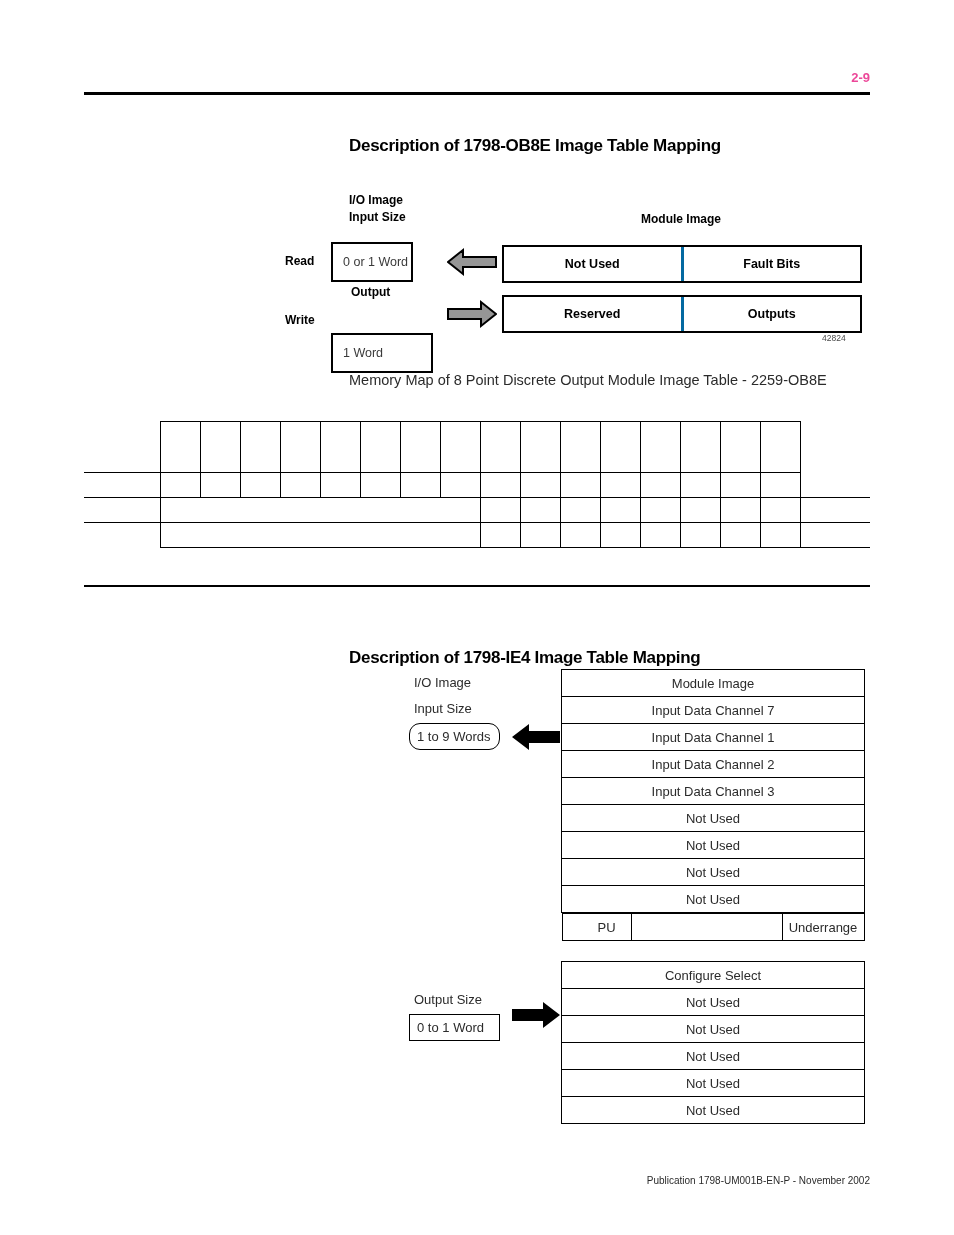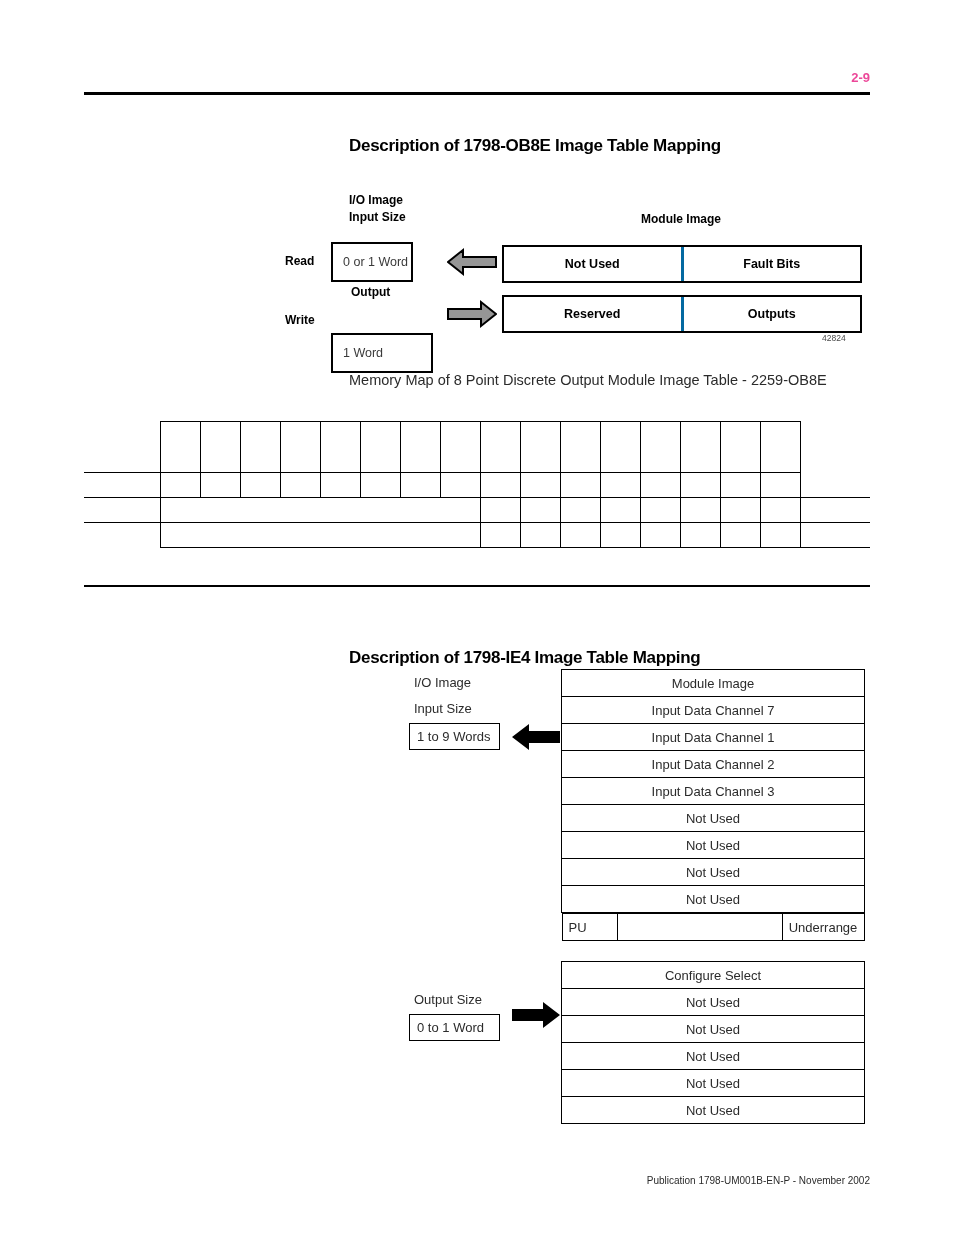--- a/index.html
+++ b/index.html
@@ -182,41 +182,41 @@
     border: 1px solid #000;
     box-sizing: border-box;
     height: 27px;
     width: 91px;
     font-size: 13px;
     color: #2b2b2b;
     display: flex;
     align-items: center;
     padding-left: 7px;
   }
-  #ie4-box-input  { left: 409px; top: 723px; }
+  #ie4-box-input  { left: 409px; top: 723px; border-radius: 11px; }
   #ie4-box-output { left: 409px; top: 1014px; }
 
   .ie4-table {
     position: absolute;
     left: 561px;
     width: 304px;
     border-collapse: collapse;
     table-layout: fixed;
   }
   #ie4-input-table  { top: 669px; }
   #ie4-output-table { top: 961px; }
   .ie4-table td {
     border: 1px solid #000;
     height: 26px;
     text-align: center;
     font-size: 13px;
     color: #2b2b2b;
     padding: 0;
   }
-  .ie4-table td.pu-cell   { width: 48px; text-align: left; padding-left: 6px; }
+  .ie4-table td.pu-cell   { width: 48px; text-align: center; padding-left: 20px; }
   .ie4-table td.mid-cell  { }
   .ie4-table td.ur-cell   { width: 81px; text-align: center; }
 
   
   .arrow-black {
     position: absolute;
     width: 48px;
     height: 30px;
   }
   #ie4-arrow-input  { left: 512px; top: 722px; }

